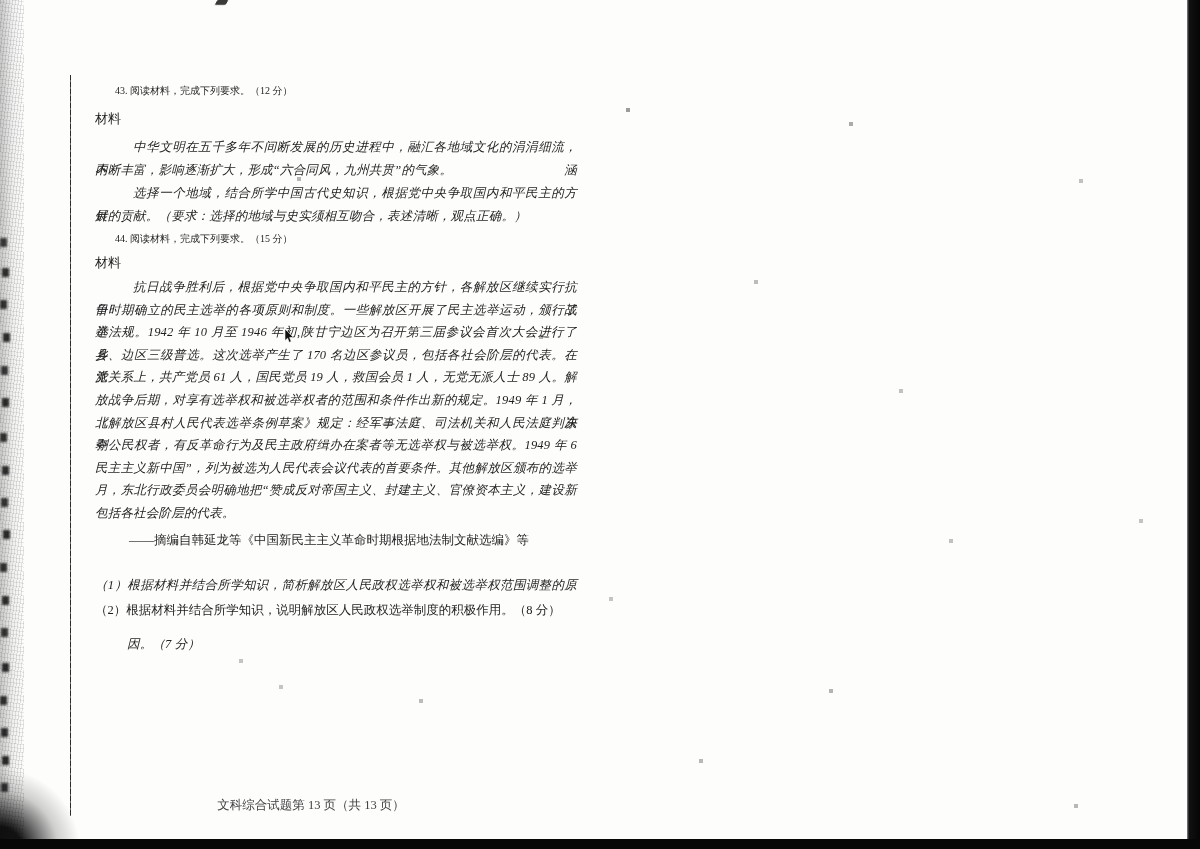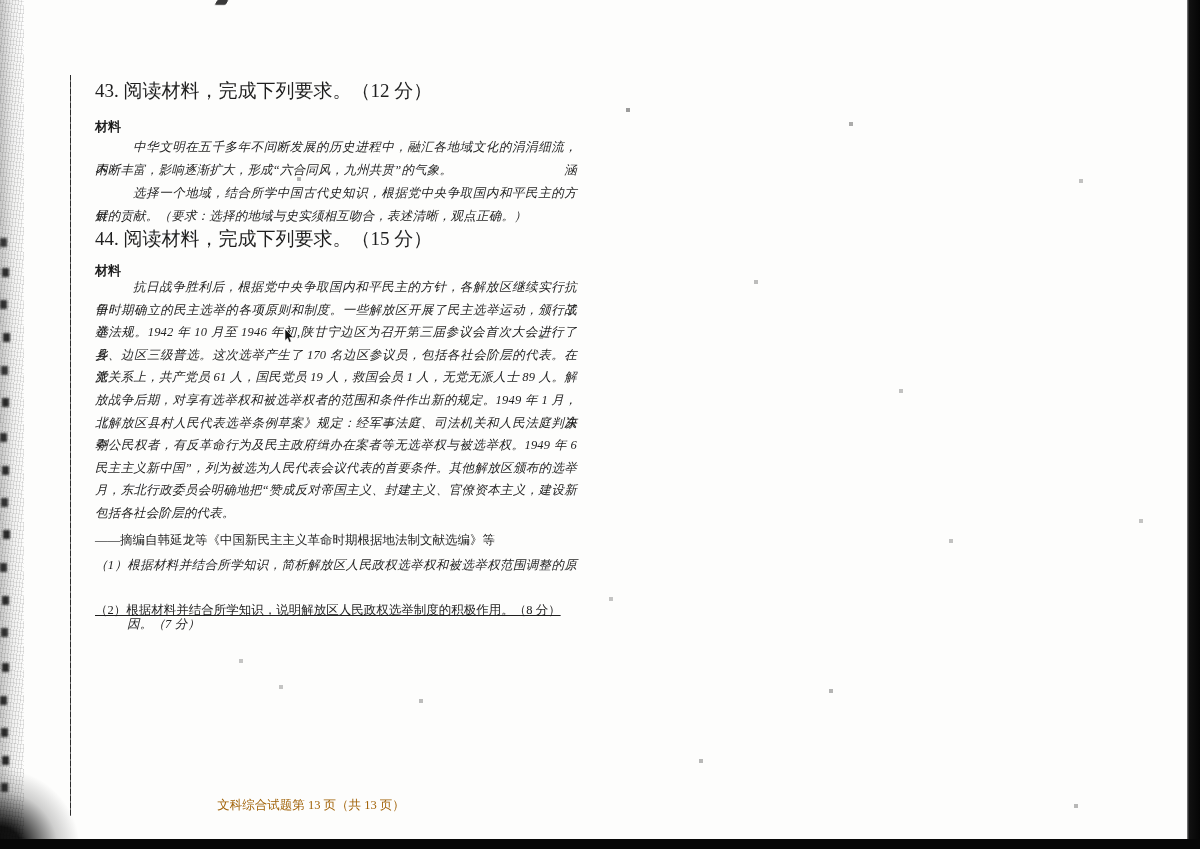--- a/index.html
+++ b/index.html
@@ -64,27 +64,27 @@
     background:#3a3a3a; filter:blur(.6px);
     border-radius:1px;
     transform:skewX(-30deg);
   }
   
   .col { position:absolute; left:95px; width:482px; }
   .tline { height:22.6px; line-height:22.6px; font-size:12.5px; letter-spacing:.2px;font-style:italic; }
   .just { text-align:justify; text-align-last:justify; }
   .ind  { text-indent:38px; }
   .hang { padding-left:32px;margin-top:36px; }
-  .heading { font-size:19px; line-height:22.6px; height:22.6px; }
-  .mat-label { font-size:13px; font-weight:bold; line-height:22.6px; height:22.6px;margin-top:8px; }
-  .source-line { font-size:12.5px; line-height:22.6px; height:22.6px; text-align:left; padding-right:14px; }
-  .single { font-size:12.5px; line-height:22.6px; height:22.6px;text-decoration:underline; }
+  .heading { font-size:10px; line-height:22.6px; height:22.6px;margin-left:20px; }
+  .mat-label { font-size:13px; font-weight:normal; line-height:22.6px; height:22.6px; }
+  .source-line { font-size:12.5px; line-height:22.6px; height:22.6px; text-align:center; padding-right:14px; }
+  .single { font-size:12.5px; line-height:22.6px; height:22.6px; }
   .footer {
     position:absolute; left:70px; top:795px; width:482px;
-    text-align:center; font-size:12.5px; line-height:20px; color:#a16207;
+    text-align:center; font-size:12.5px; line-height:20px; color:#404040;
   }
   .cursor { position:absolute; left:284px; top:329px; width:11px; height:15px; }
 </style>
 </head>
 <body>
 
 <div class="left-band"></div>
 <div class="spine-marks"></div>
 <div class="corner-wedge"></div>
 <div class="fold-line"></div>
@@ -113,21 +113,21 @@
     <div class="tline just">县、边区三级普选。这次选举产生了 170 名边区参议员，包括各社会阶层的代表。在党</div>
     <div class="tline just">派关系上，共产党员 61 人，国民党员 19 人，救国会员 1 人，无党无派人士 89 人。解</div>
     <div class="tline just">放战争后期，对享有选举权和被选举权者的范围和条件作出新的规定。1949 年 1 月，《东</div>
     <div class="tline just">北解放区县村人民代表选举条例草案》规定：经军事法庭、司法机关和人民法庭判决剥</div>
     <div class="tline just">夺公民权者，有反革命行为及民主政府缉办在案者等无选举权与被选举权。1949 年 6</div>
     <div class="tline just">民主主义新中国”，列为被选为人民代表会议代表的首要条件。其他解放区颁布的选举</div>
     <div class="tline just">月，东北行政委员会明确地把“赞成反对帝国主义、封建主义、官僚资本主义，建设新</div>
     <div class="tline">包括各社会阶层的代表。</div>
   </div>
 <div class="col source-line" style="top:529px">——摘编自韩延龙等《中国新民主主义革命时期根据地法制文献选编》等</div>
-<div class="col" style="top:554px">
+<div class="col" style="top:574px">
     <div class="tline just">（1）根据材料并结合所学知识，简析解放区人民政权选举权和被选举权范围调整的原</div>
     <div class="tline hang">因。（7 分）</div>
   </div>
 <div class="col single" style="top:599px">（2）根据材料并结合所学知识，说明解放区人民政权选举制度的积极作用。（8 分）</div>
 
 <div class="footer">文科综合试题第 13 页（共 13 页）</div>
 
 <svg class="cursor" viewBox="0 0 11 15" xmlns="http://www.w3.org/2000/svg">
   <path d="M1 0 L1 11.5 L3.6 9.2 L5.2 13.3 L7.2 12.5 L5.6 8.5 L9.3 8.3 Z" fill="#111" stroke="#f5f5f5" stroke-width="0.6"></path>
 </svg>

